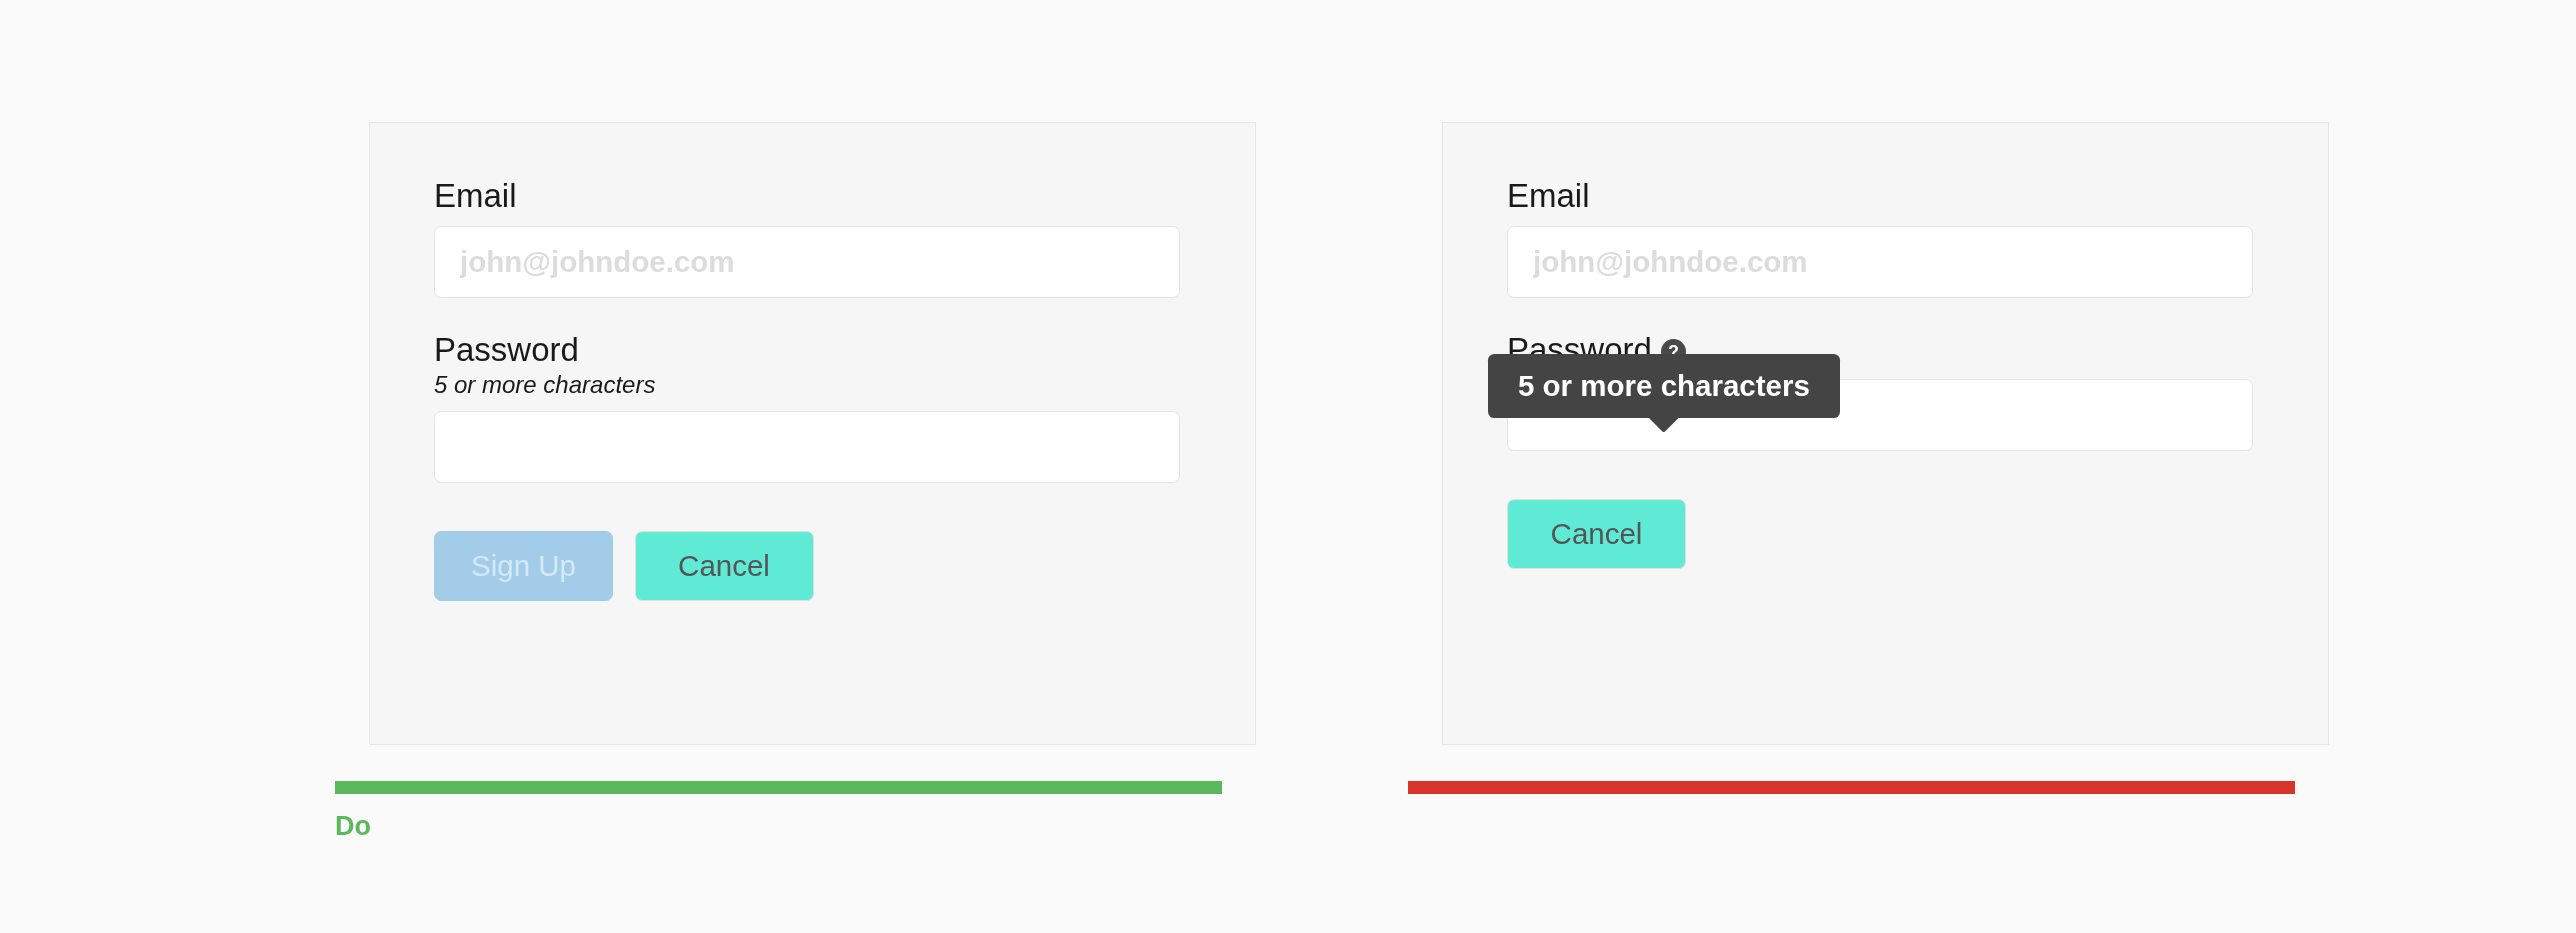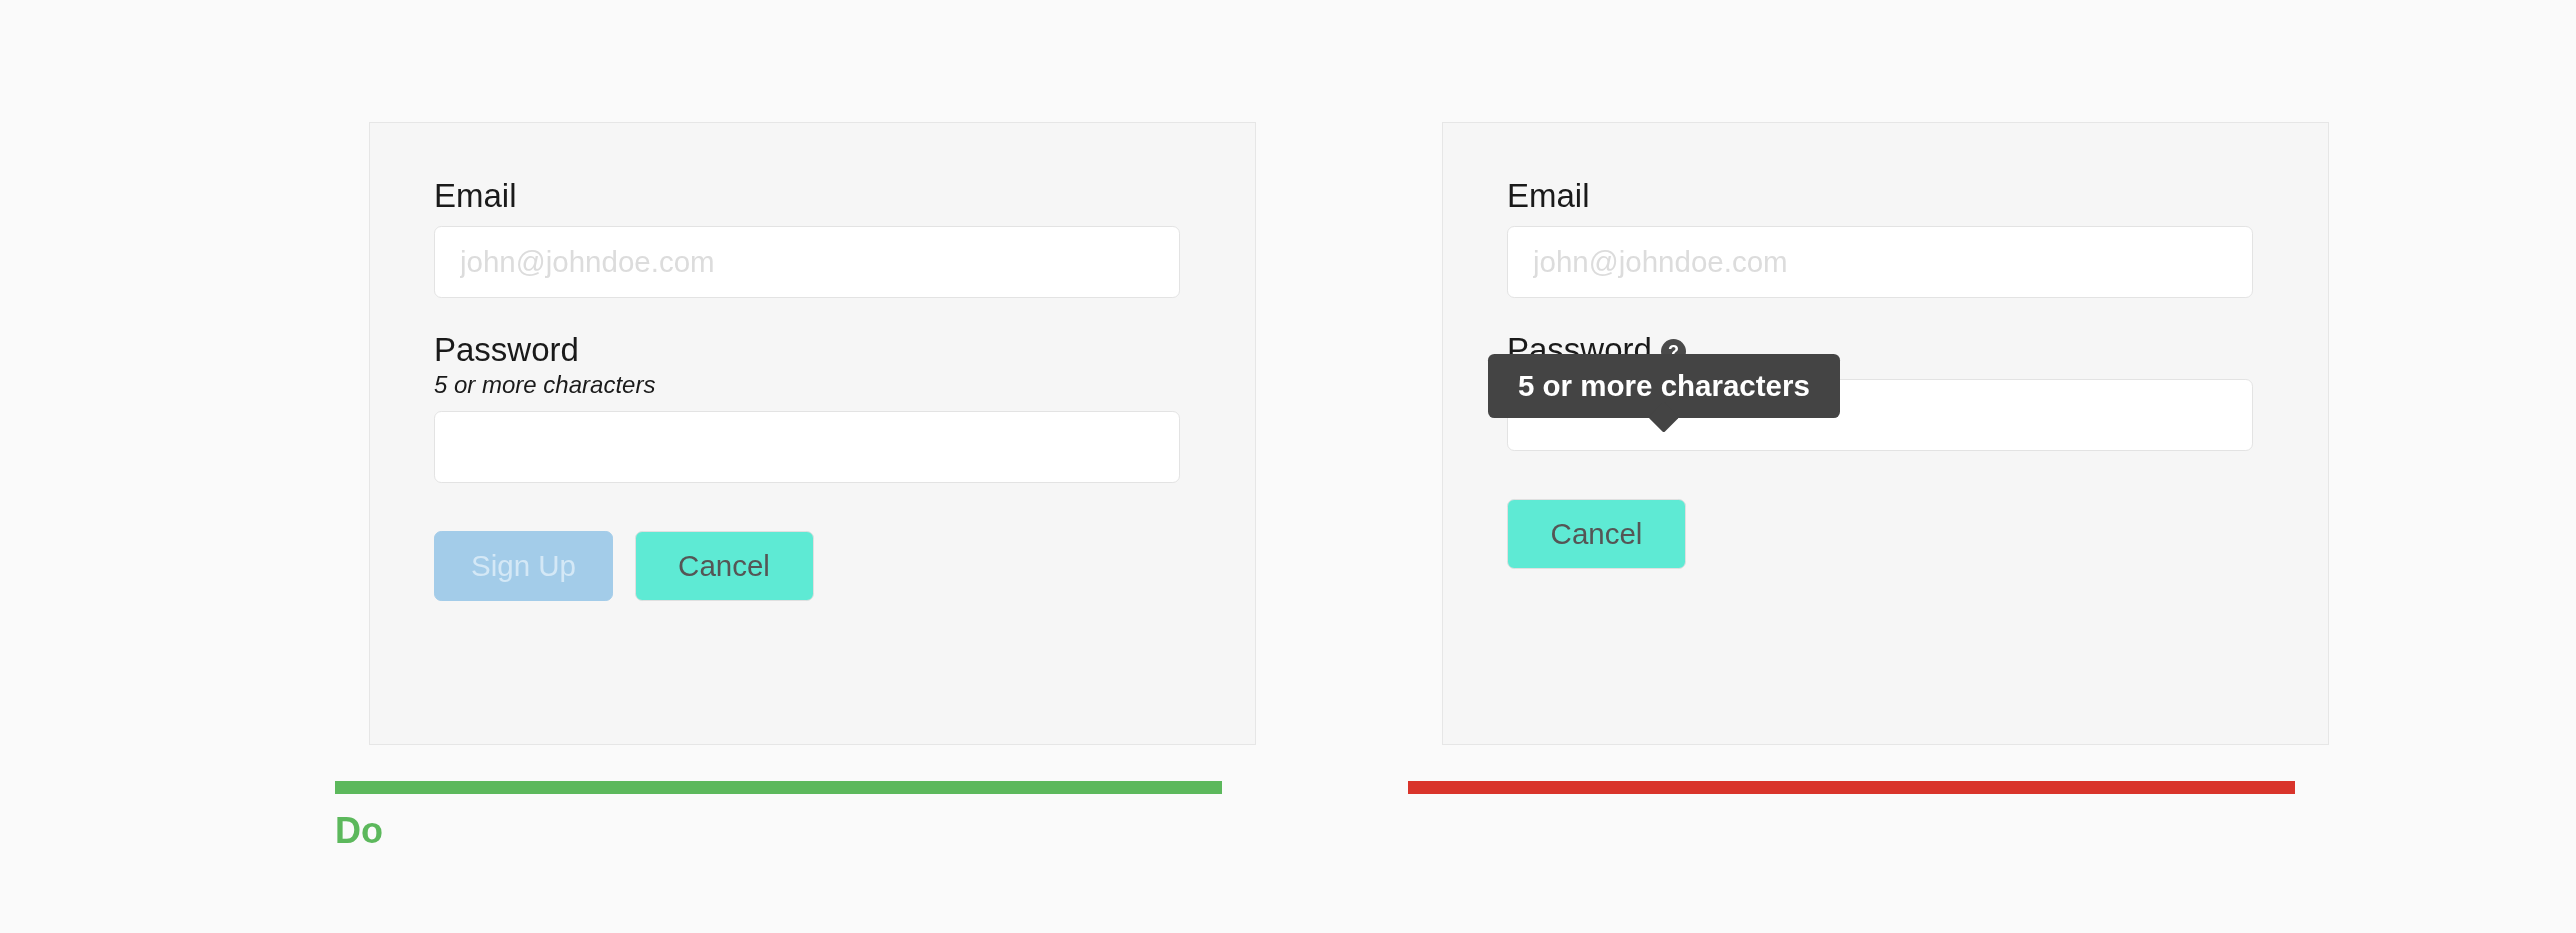--- a/index.html
+++ b/index.html
@@ -71,20 +71,21 @@
     height: 72px;
     margin-top: 10.7px;
     background: #ffffff;
     border: 1.8px solid #e3e3e3;
     border-radius: 7.2px;
     padding: 0 25px;
     font-family: "Liberation Sans", sans-serif;
     font-size: 29.5px;
     color: #333333;
     outline: none;
+    font-weight: bold;
   }
   .text-input::placeholder {
     color: #dcdcdc;
     opacity: 1;
   }
 
   .field-block + .field-block { margin-top: 34px; }
 
   .button-row {
     display: flex;
@@ -164,21 +165,21 @@
   }
 
   
   .verdict-bar {
     height: 12.5px;
     margin-top: 36px;
     width: 100%;
   }
   .verdict-label {
     margin-top: 19.7px;
-    font-size: 36px;
+    font-size: 27px;
     font-weight: 700;
     line-height: 1;
   }
 </style>
 </head>
 <body>
 
 <div class="stage">
 
   <div class="example do">

